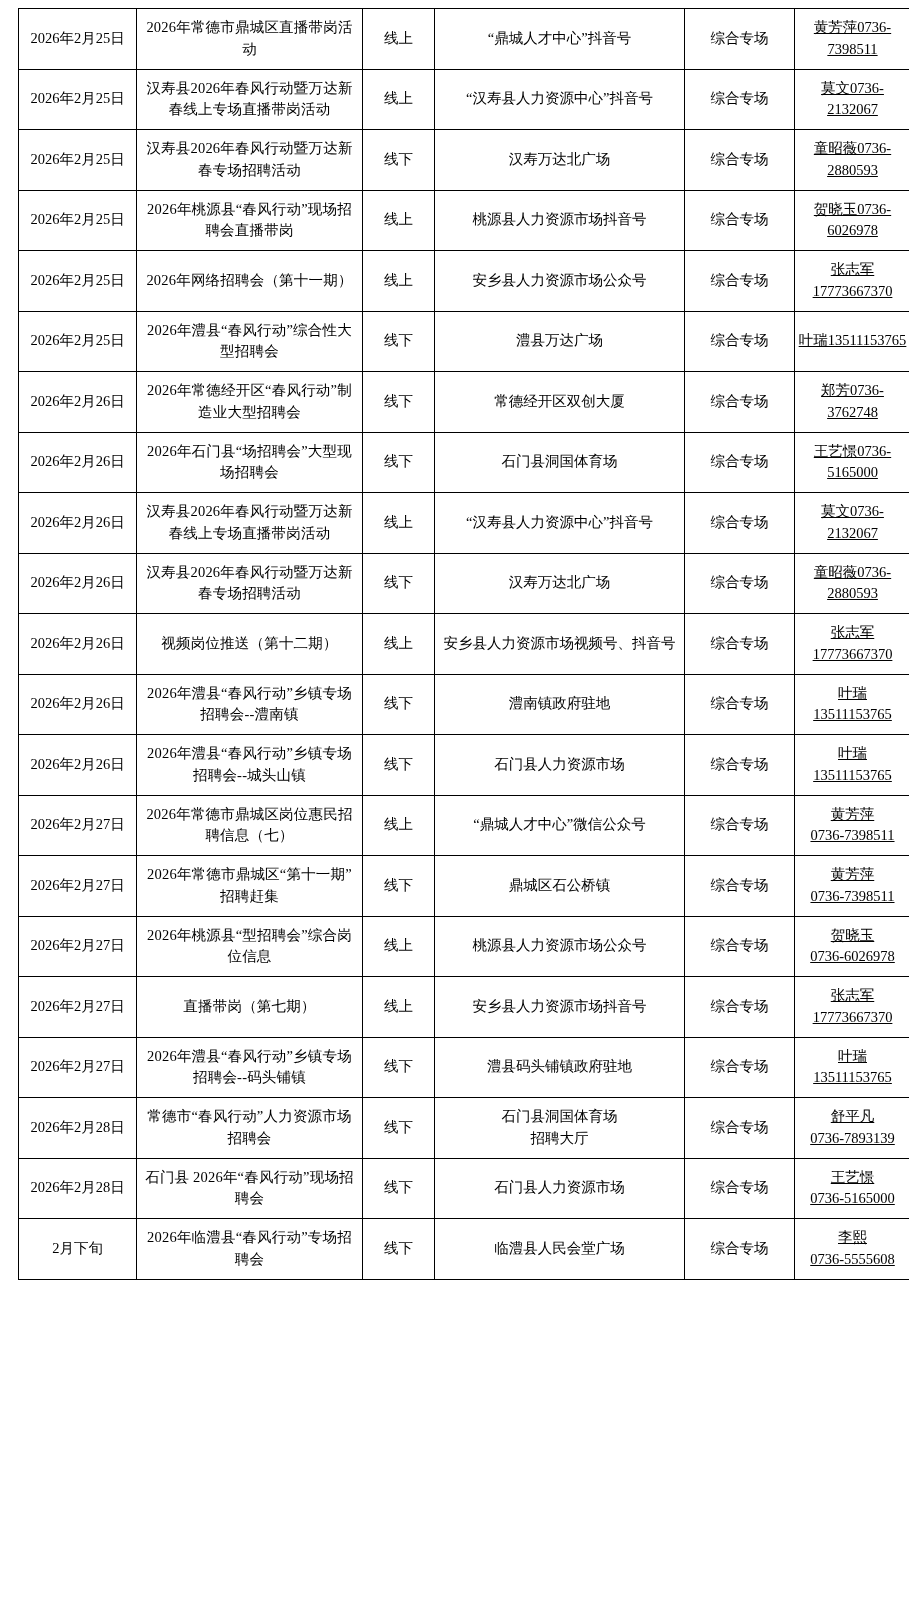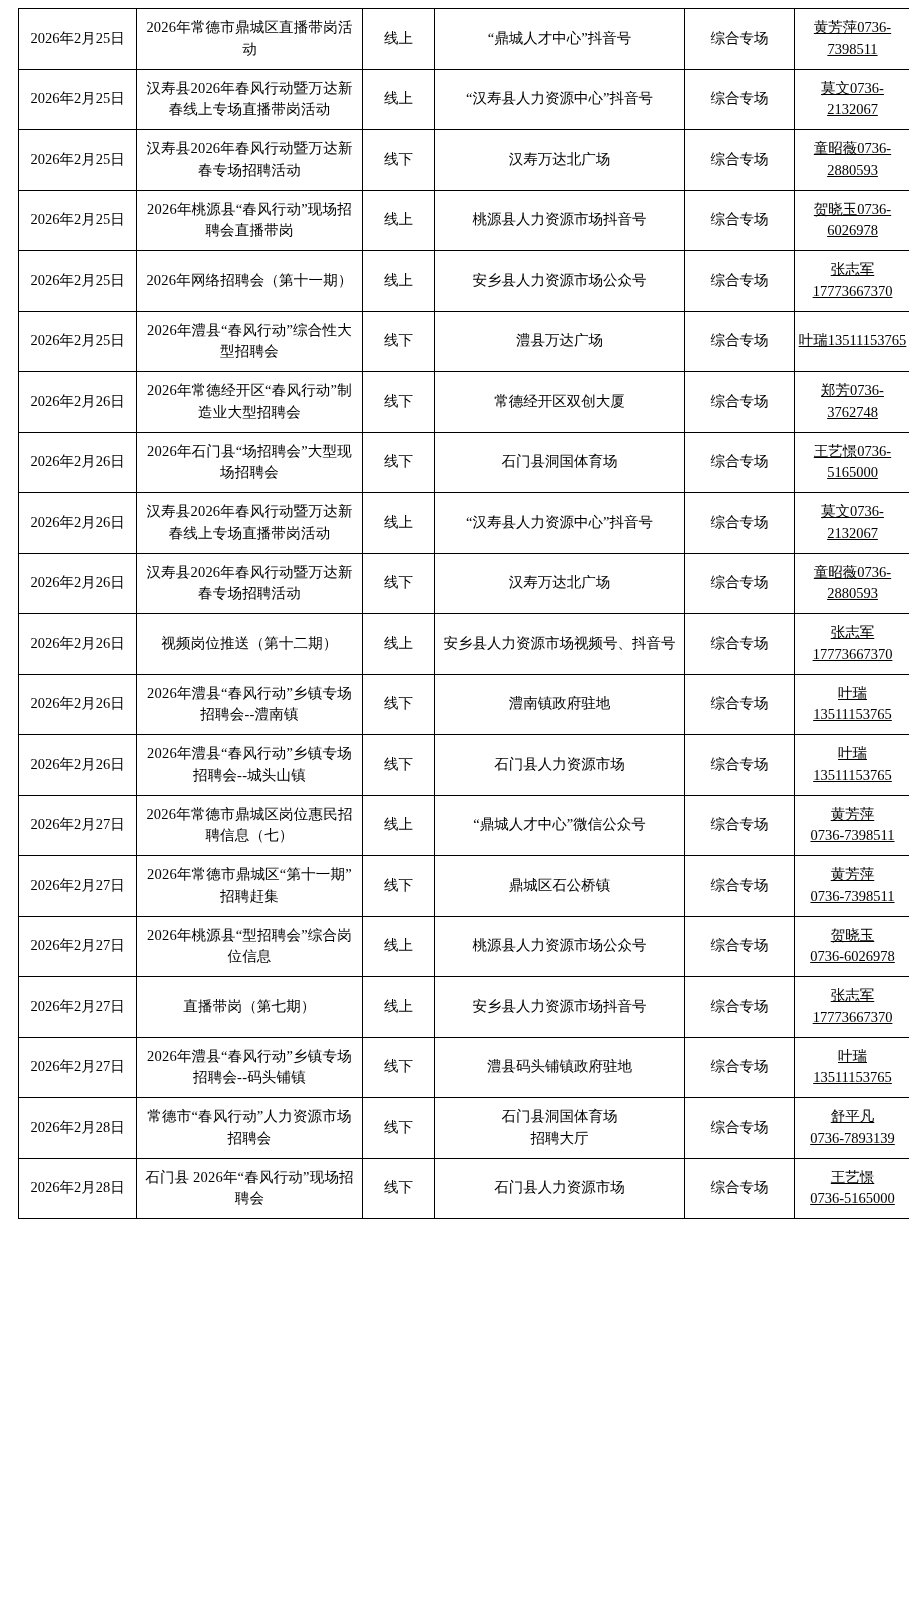--- a/index.html
+++ b/index.html
@@ -452,15 +452,35 @@
             <span class="line">石门县人力资源市场</span>
           </td>
           <td class="type">
             <span class="line">综合专场</span>
           </td>
           <td class="contact">
             <span class="line">王艺憬</span>
             <span class="line">0736-5165000</span>
           </td>
         </tr>
+        <tr>
+          <td class="date">
+            <span class="line">2月下旬</span>
+          </td>
+          <td class="name">
+            <span class="line">2026年临澧县“春风行动”专场招</span>
+            <span class="line">聘会</span>
+          </td>
+          <td class="mode"><span class="line">线下</span></td>
+          <td class="place">
+            <span class="line">临澧县人民会堂广场</span>
+          </td>
+          <td class="type">
+            <span class="line">综合专场</span>
+          </td>
+          <td class="contact">
+            <span class="line">李熙</span>
+            <span class="line">0736-5555608</span>
+          </td>
+        </tr>
       </tbody>
   </table>
 </div>
 
 </body></html>

